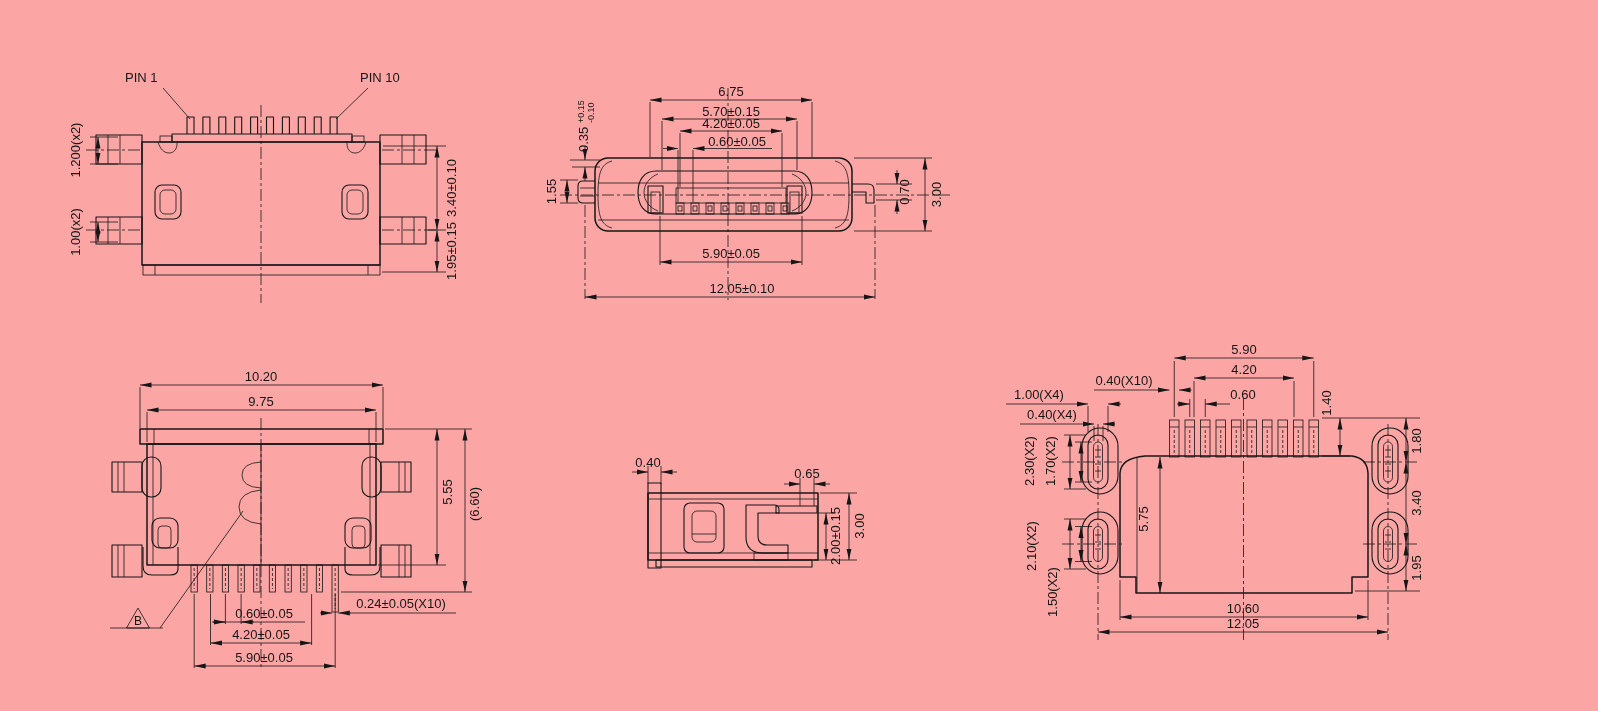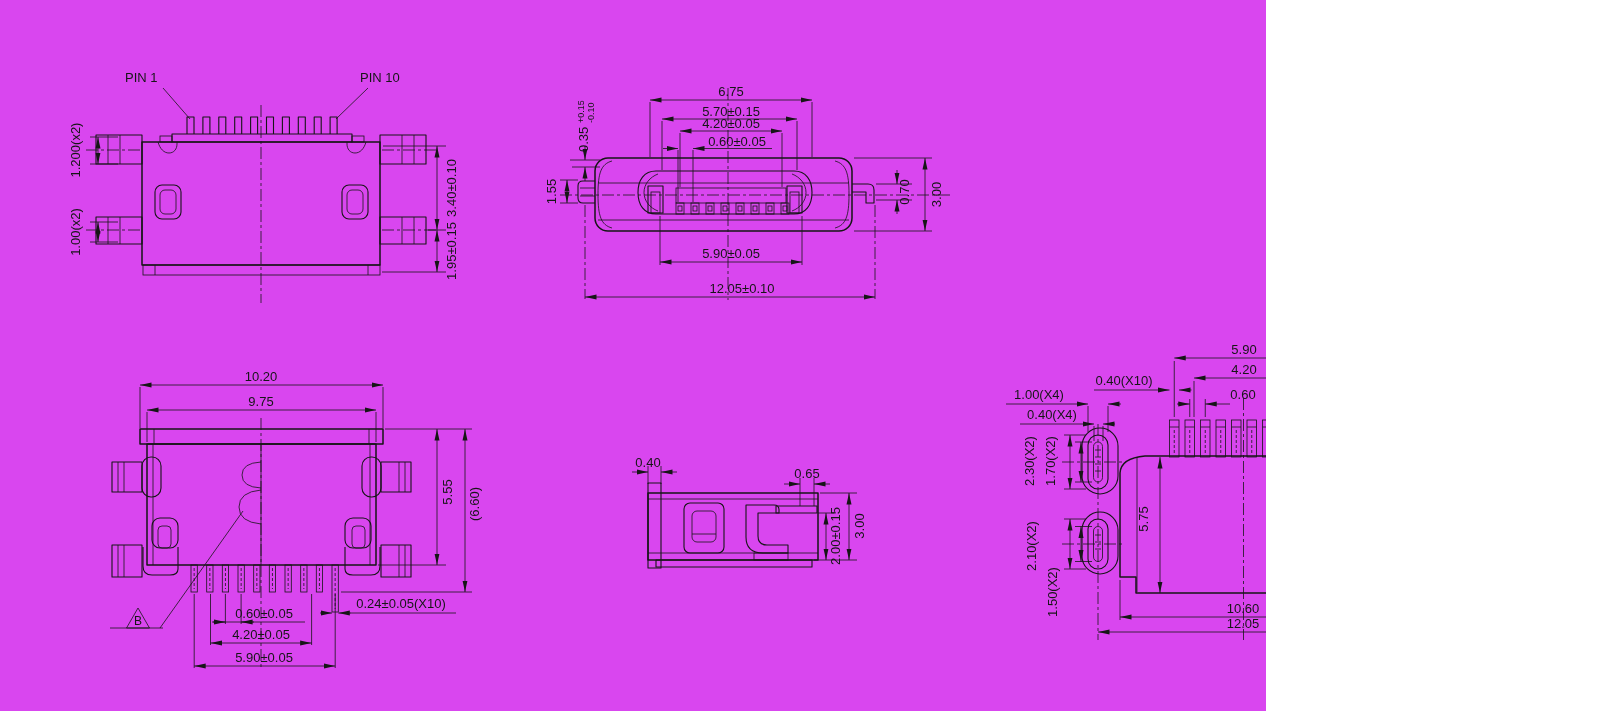--- a/index.html
+++ b/index.html
@@ -1,16 +1,16 @@
 <!DOCTYPE html>
 <html><head>
 <meta charset="utf-8">
 <style>
   html,body{margin:0;padding:0;background:#fff}
-  .canvas{position:relative;width:1266px;height:711px;background:#d946ef;overflow:hidden;
+  .canvas{position:relative;width:1598px;height:711px;background:#fca5a5;overflow:hidden;
           font-family:"Liberation Sans",sans-serif}
   svg{position:absolute;left:0;top:0}
   .ol{fill:none;stroke:#161616;stroke-width:1.5;stroke-linejoin:round;stroke-linecap:round}
   .o2{fill:none;stroke:#161616;stroke-width:1.1;stroke-linejoin:round}
   .tl{fill:none;stroke:#161616;stroke-width:0.8}
   .cl{fill:none;stroke:#161616;stroke-width:0.8;stroke-dasharray:12 3 3 3}
   .dd{fill:none;stroke:#161616;stroke-width:0.8;stroke-dasharray:3 2}
   .t{font-size:13px;fill:#161616}
   .tb{font-size:12px;fill:#161616}
   .ts{font-size:9px;fill:#161616}

